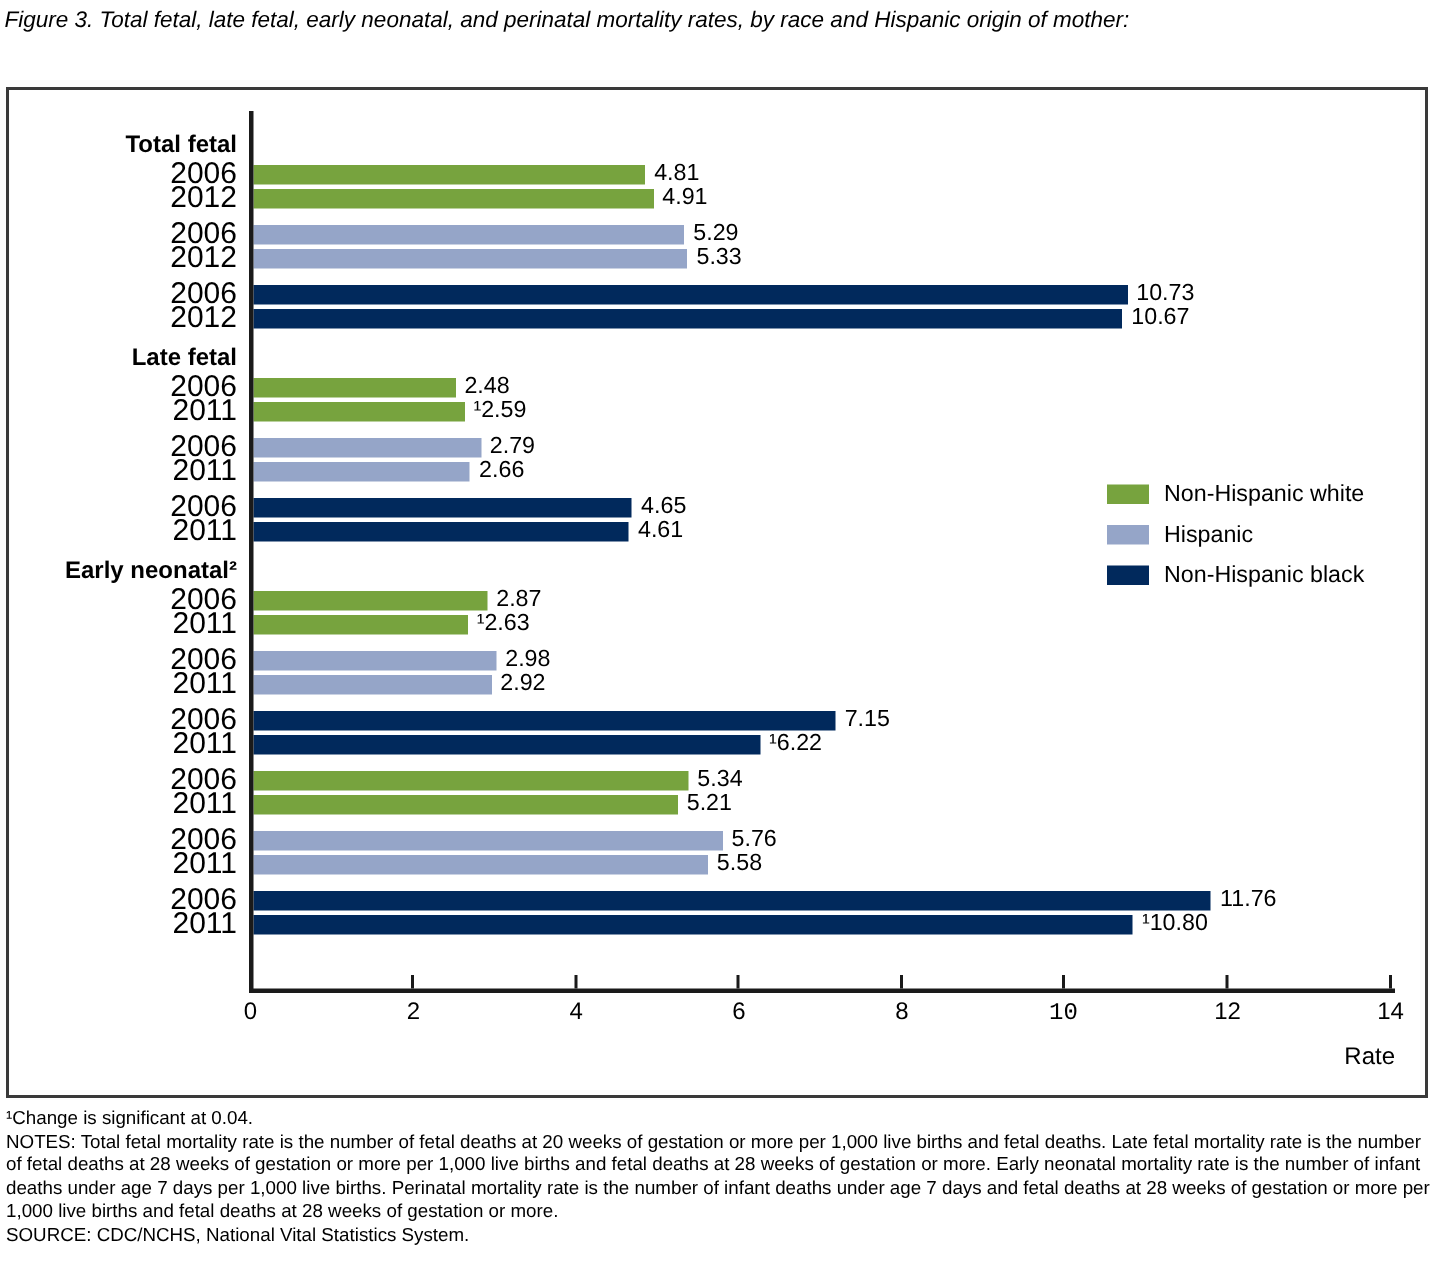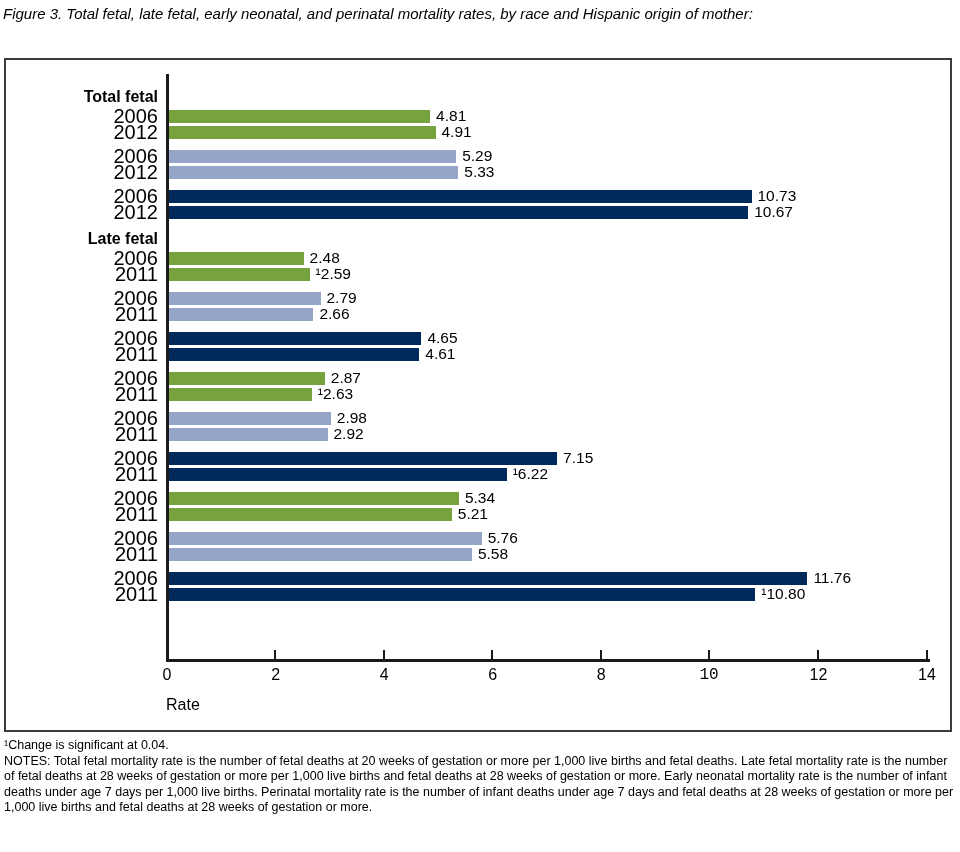--- a/index.html
+++ b/index.html
@@ -31,21 +31,21 @@
   }
   .tick {
     position: absolute; top: 590px; width: 2px; height: 9px; background: #1a1a1a;
   }
   .tick-label {
     position: absolute; top: 606px; width: 44px;
     text-align: center; font-size: 16px;
   }
   .x-axis-title {
     position: absolute; left: 160px; top: 636px; width: 764px;
-    text-align: left; font-size: 16px;
+    text-align: right; font-size: 16px;
   }
   .plot { position: absolute; left: 0; top: 26px; width: 100%; }
   .chart-group { margin-bottom: 8px; }
   .group-heading {
     width: 152px; padding-right: 8px;
     height: 22px; line-height: 22px;
     font-size: 16px; font-weight: bold; text-align: right;
     white-space: nowrap;
   }
   .bar-row { display: flex; align-items: center; height: 16px; }
@@ -134,20 +134,21 @@
           <div class="bar" style="width: 252.4px; background: rgb(1, 41, 92);"></div>
           <span class="value-label">4.65</span>
         </div>
         <div class="bar-row">
           <div class="year-label">2011</div>
           <div class="bar" style="width: 250.3px; background: rgb(1, 41, 92);"></div>
           <span class="value-label">4.61</span>
         </div>
       </div>
       <div class="chart-group">
+        <div class="group-heading">Early neonatal²</div>
         <div class="bar-row">
           <div class="year-label">2006</div>
           <div class="bar" style="width: 155.8px; background: rgb(119, 163, 62);"></div>
           <span class="value-label">2.87</span>
         </div>
         <div class="bar-row">
           <div class="year-label">2011</div>
           <div class="bar" style="width: 142.8px; background: rgb(119, 163, 62);"></div>
           <span class="value-label">¹2.63</span>
         </div>
@@ -219,18 +220,33 @@
       <div class="tick" style="left: 593.8px;"></div>
       <div class="tick-label" style="left: 573.3px;">8</div>
       <div class="tick" style="left: 702.4px;"></div>
       <div class="tick-label" style="left: 681px; font-family: Liberation Mono, monospace;">10</div>
       <div class="tick" style="left: 810.9px;"></div>
       <div class="tick-label" style="left: 790.4px;">12</div>
       <div class="tick" style="left: 919.5px;"></div>
       <div class="tick-label" style="left: 899px;">14</div>
     </div>
   <div class="x-axis-title">Rate</div>
+  <div class="legend" id="legend">
+      <div class="legend-row">
+        <span class="legend-swatch" style="background: rgb(119, 163, 62);"></span>
+        <span class="legend-label">Non-Hispanic white</span>
+      </div>
+      <div class="legend-row">
+        <span class="legend-swatch" style="background: rgb(149, 165, 200);"></span>
+        <span class="legend-label">Hispanic</span>
+      </div>
+      <div class="legend-row">
+        <span class="legend-swatch" style="background: rgb(1, 41, 92);"></span>
+        <span class="legend-label">Non-Hispanic black</span>
+      </div>
+    </div>
 </div>
 
 <div class="footnotes">
   <div>¹Change is significant at 0.04.</div>
   <div>NOTES: Total fetal mortality rate is the number of fetal deaths at 20 weeks of gestation or more per 1,000 live births and fetal deaths. Late fetal mortality rate is the number of fetal deaths at 28 weeks of gestation or more per 1,000 live births and fetal deaths at 28 weeks of gestation or more. Early neonatal mortality rate is the number of infant deaths under age 7 days per 1,000 live births. Perinatal mortality rate is the number of infant deaths under age 7 days and fetal deaths at 28 weeks of gestation or more per 1,000 live births and fetal deaths at 28 weeks of gestation or more.</div>
+  <div>SOURCE: CDC/NCHS, National Vital Statistics System.</div>
 </div>
 
 </body></html>

